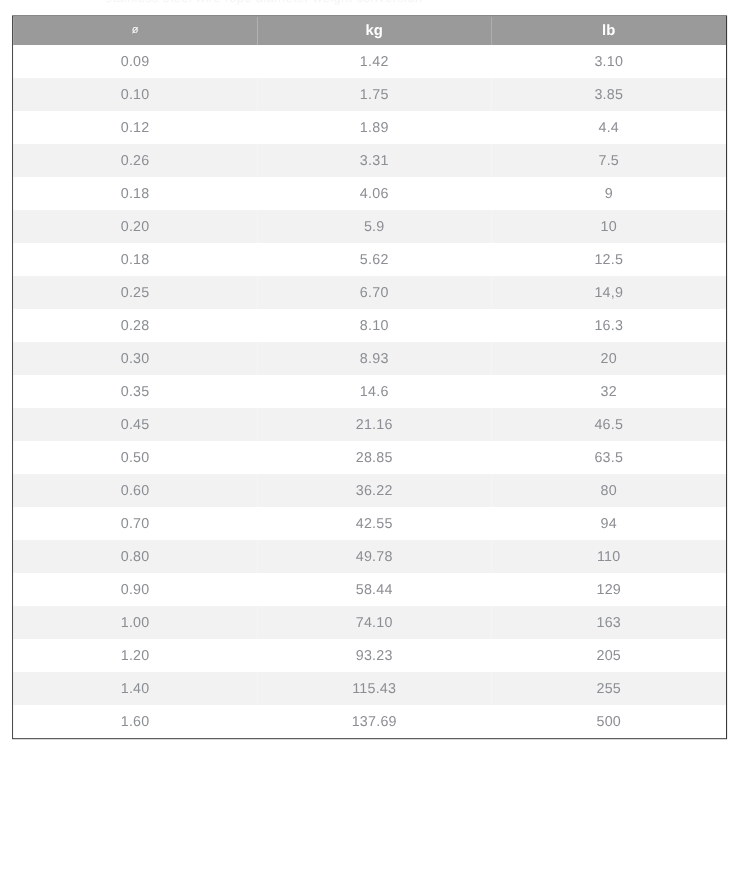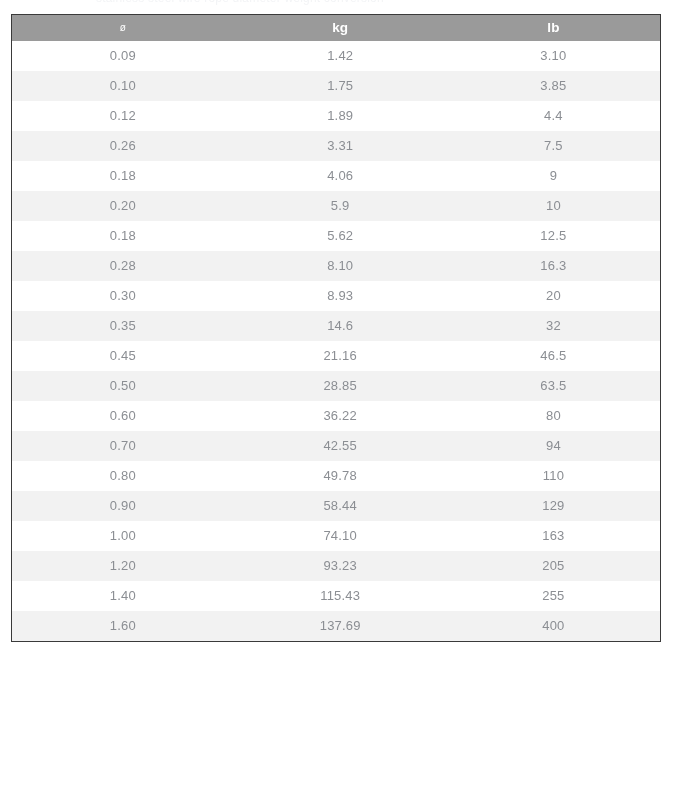--- a/index.html
+++ b/index.html
@@ -139,20 +139,25 @@
           <td>0.20</td>
           <td>5.9</td>
           <td>10</td>
         </tr>
         <tr>
           <td>0.18</td>
           <td>5.62</td>
           <td>12.5</td>
         </tr>
         <tr>
+          <td>0.25</td>
+          <td>6.70</td>
+          <td>14,9</td>
+        </tr>
+        <tr>
           <td>0.28</td>
           <td>8.10</td>
           <td>16.3</td>
         </tr>
         <tr>
           <td>0.30</td>
           <td>8.93</td>
           <td>20</td>
         </tr>
         <tr>
@@ -201,17 +206,17 @@
           <td>205</td>
         </tr>
         <tr>
           <td>1.40</td>
           <td>115.43</td>
           <td>255</td>
         </tr>
         <tr>
           <td>1.60</td>
           <td>137.69</td>
-          <td>400</td>
+          <td>500</td>
         </tr>
       </tbody>
   </table>
 </div>
 
 </body></html>

